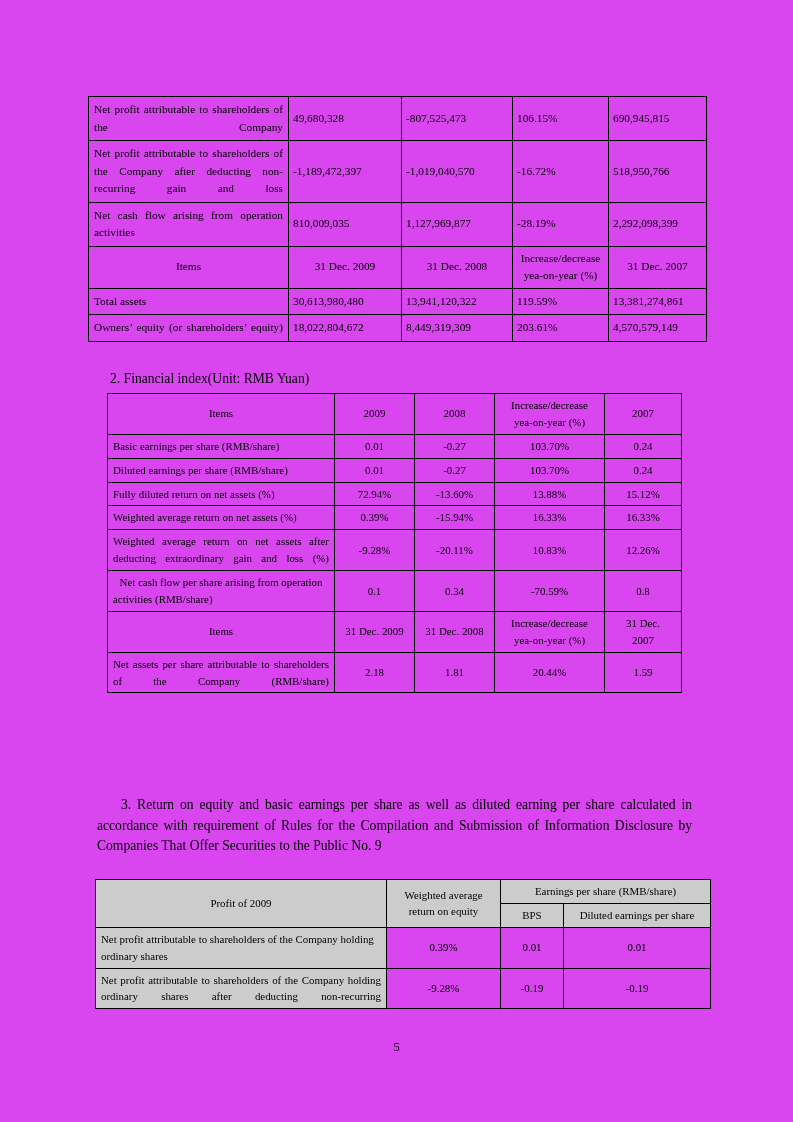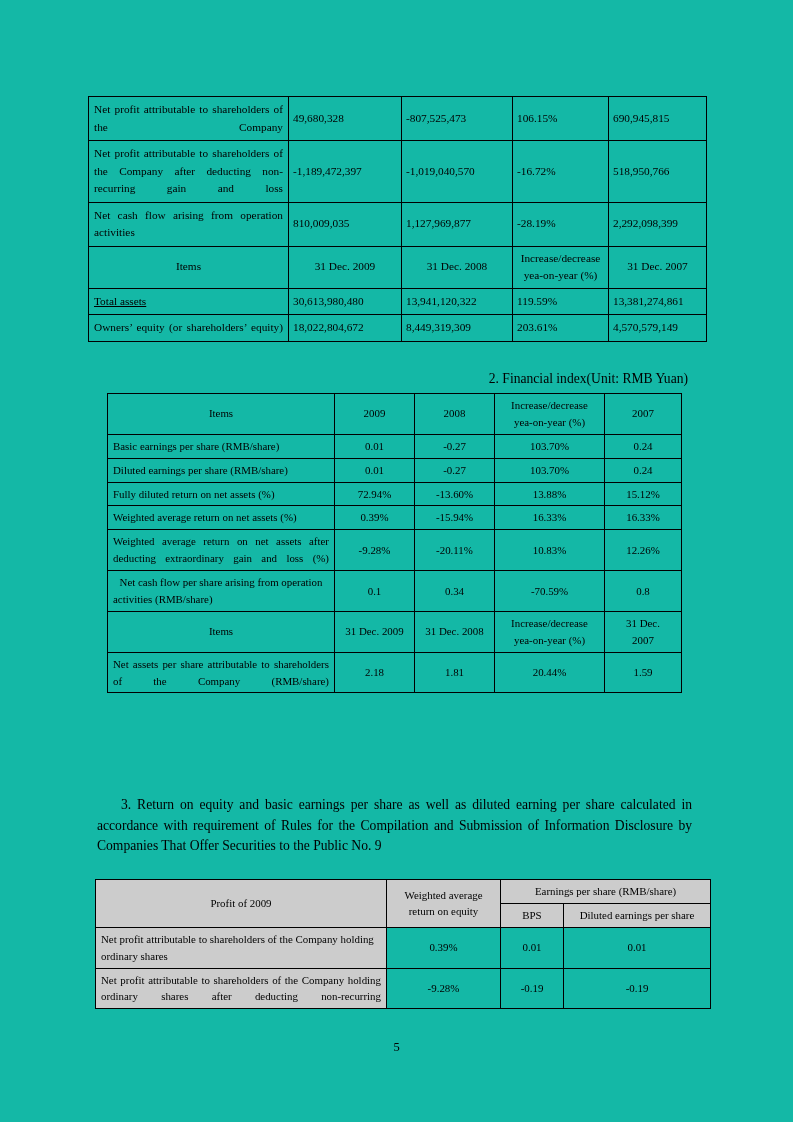--- a/index.html
+++ b/index.html
@@ -15,21 +15,21 @@
     font-family: "Liberation Serif", "DejaVu Serif", serif;
     color: #000000;
     overflow: hidden;
   }
 
   .page {
     position: absolute;
     left: 0; top: 0;
     width: 793px;
     height: 1122px;
-    background: #14b8a6;
+    background: #d946ef;
   }
 
   
   .tbl {
     border-collapse: collapse;
     table-layout: fixed;
     font-size: 11.3px;
     line-height: 1.55;
   }
   .tbl td {
@@ -46,39 +46,38 @@
     width: 618px;
   }
   #table-one td.item {
     text-align: justify;
     text-align-last: justify;
     padding: 4px 5px 4px 5px;
   }
   #table-one td.item.plain {
     text-align: left;
     text-align-last: left;
-    text-decoration: underline;
   }
   #table-one td.num {
     padding-right: 6px;
   }
   #table-one td.hdr {
     text-align: center;
     text-align-last: center;
   }
 
   
   #section-two-head {
     position: absolute;
     left: 110px;
     top: 371px;
     width: 578px;
     font-size: 13.6px;
     display: flex;
-    justify-content: flex-end;
+    justify-content: flex-start;
     align-items: baseline;
   }
 
   
   #table-two {
     position: absolute;
     left: 107px;
     top: 393px;
     width: 574px;
     font-size: 10.9px;

